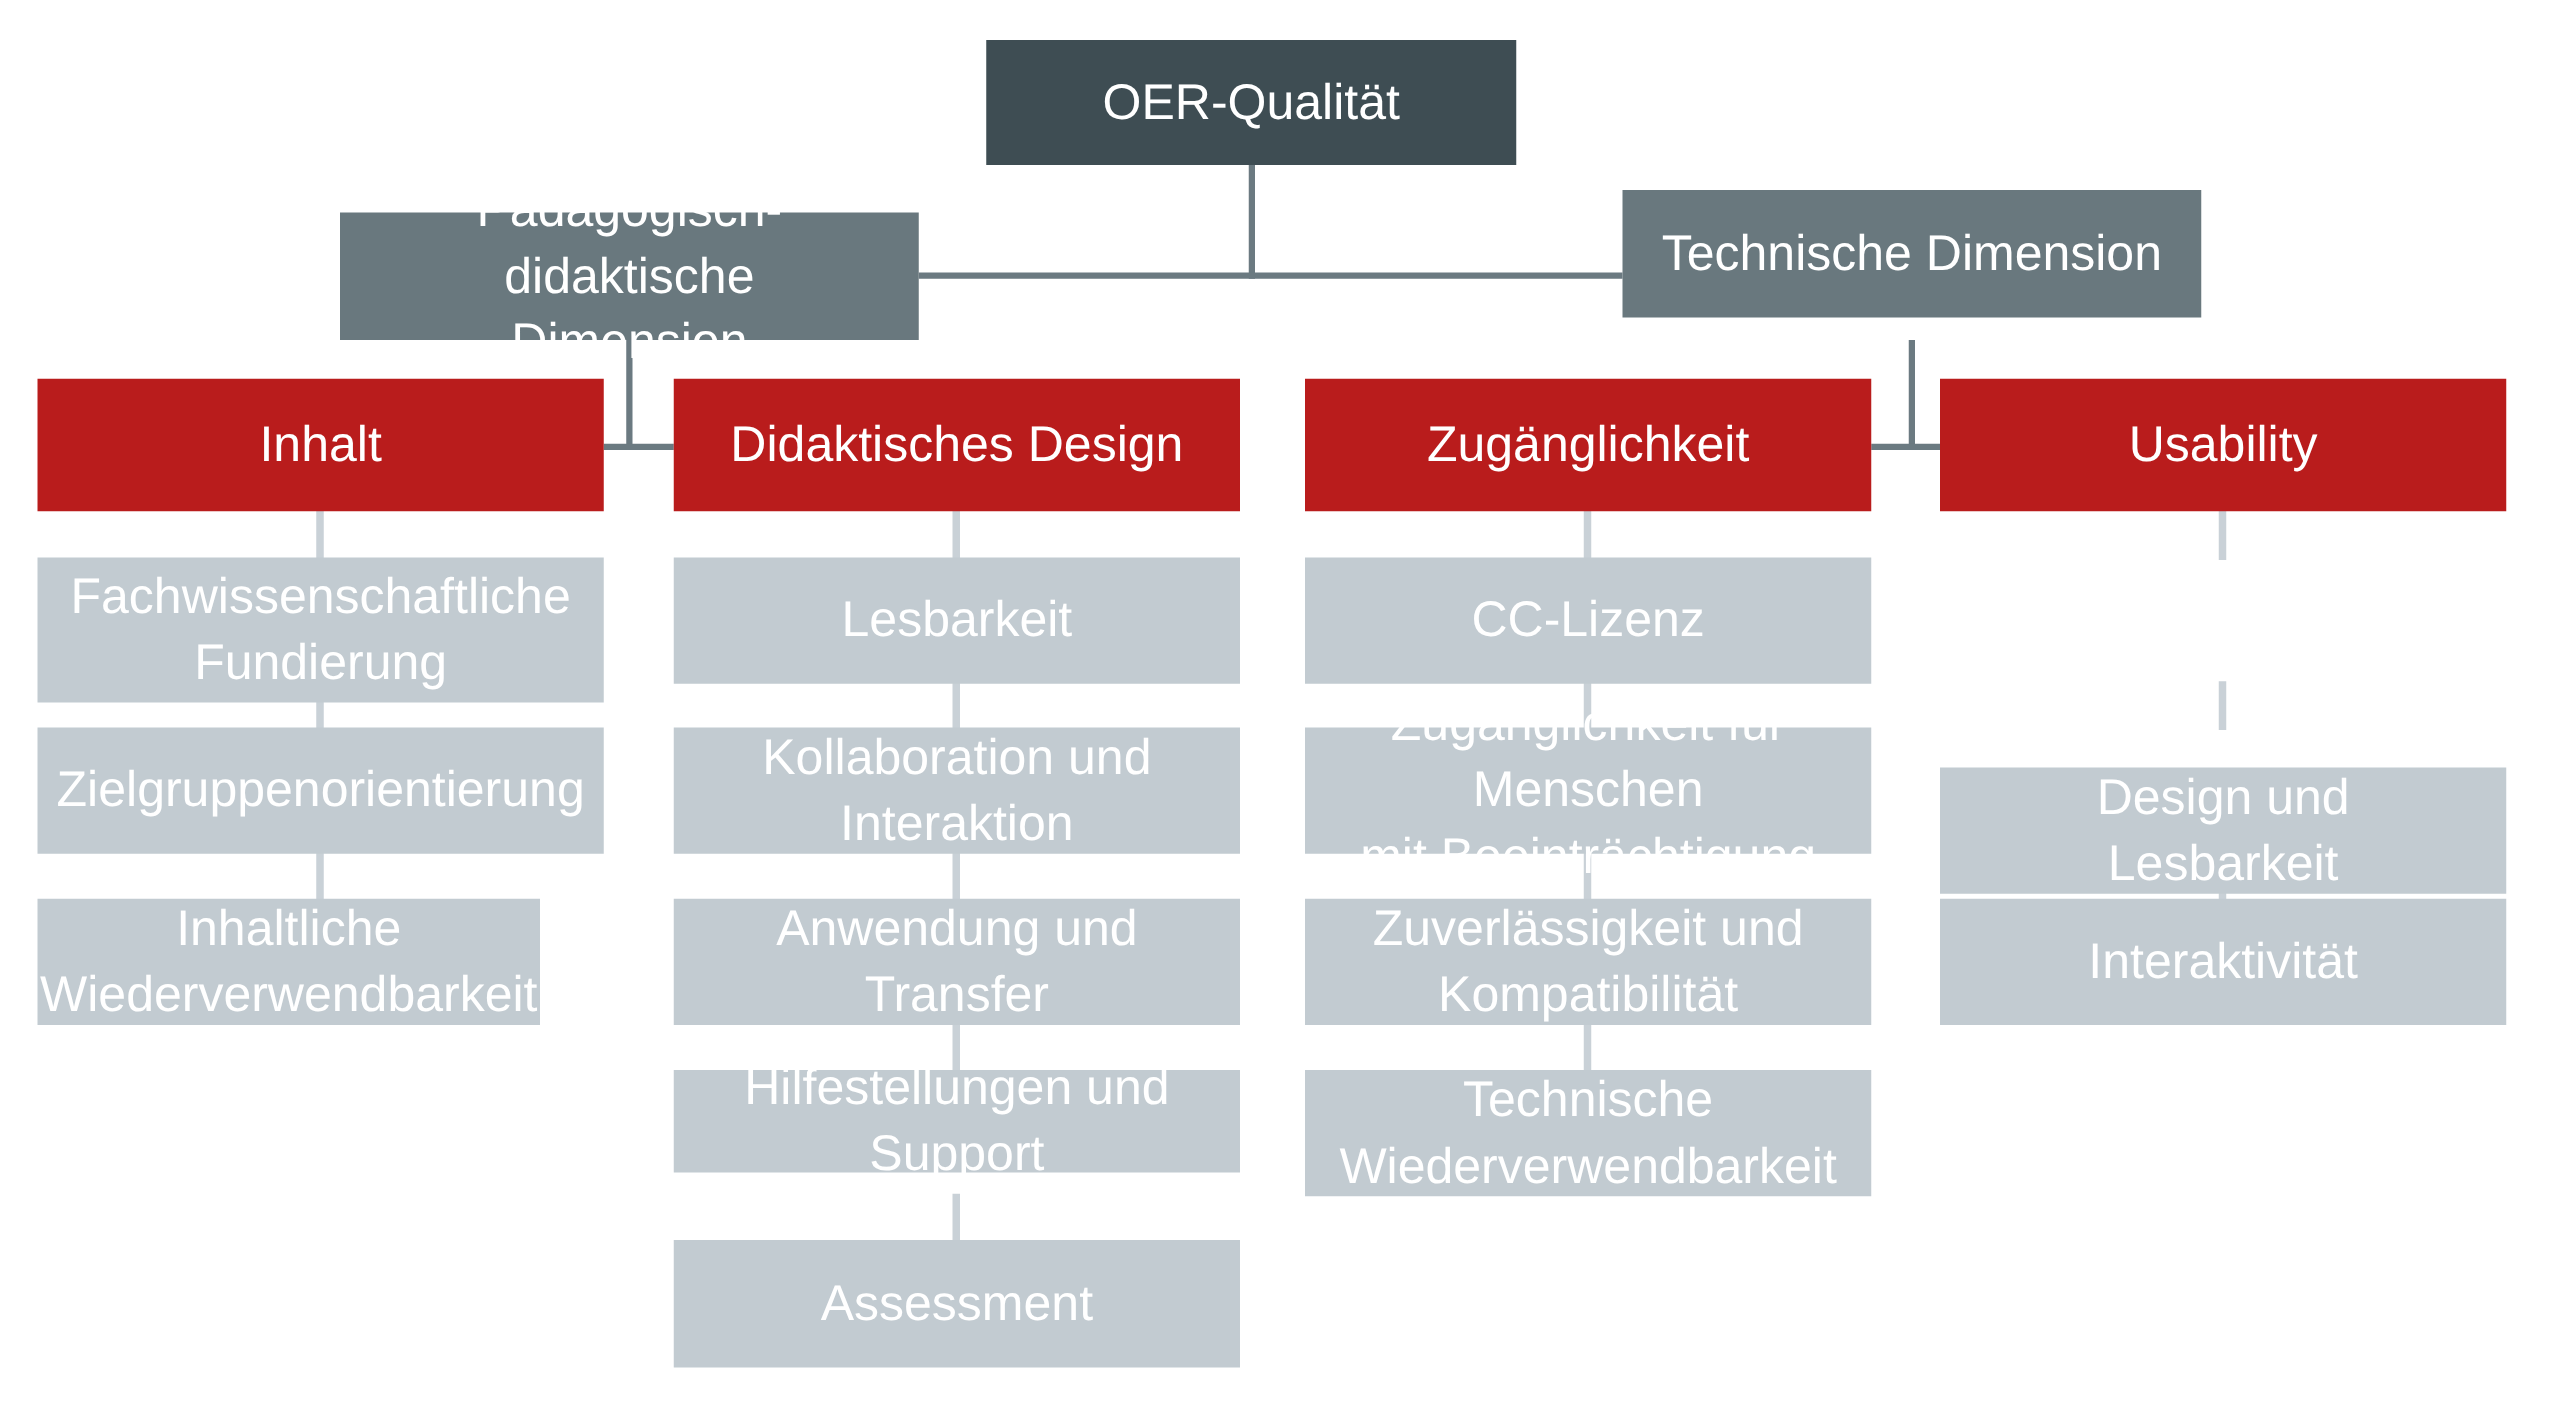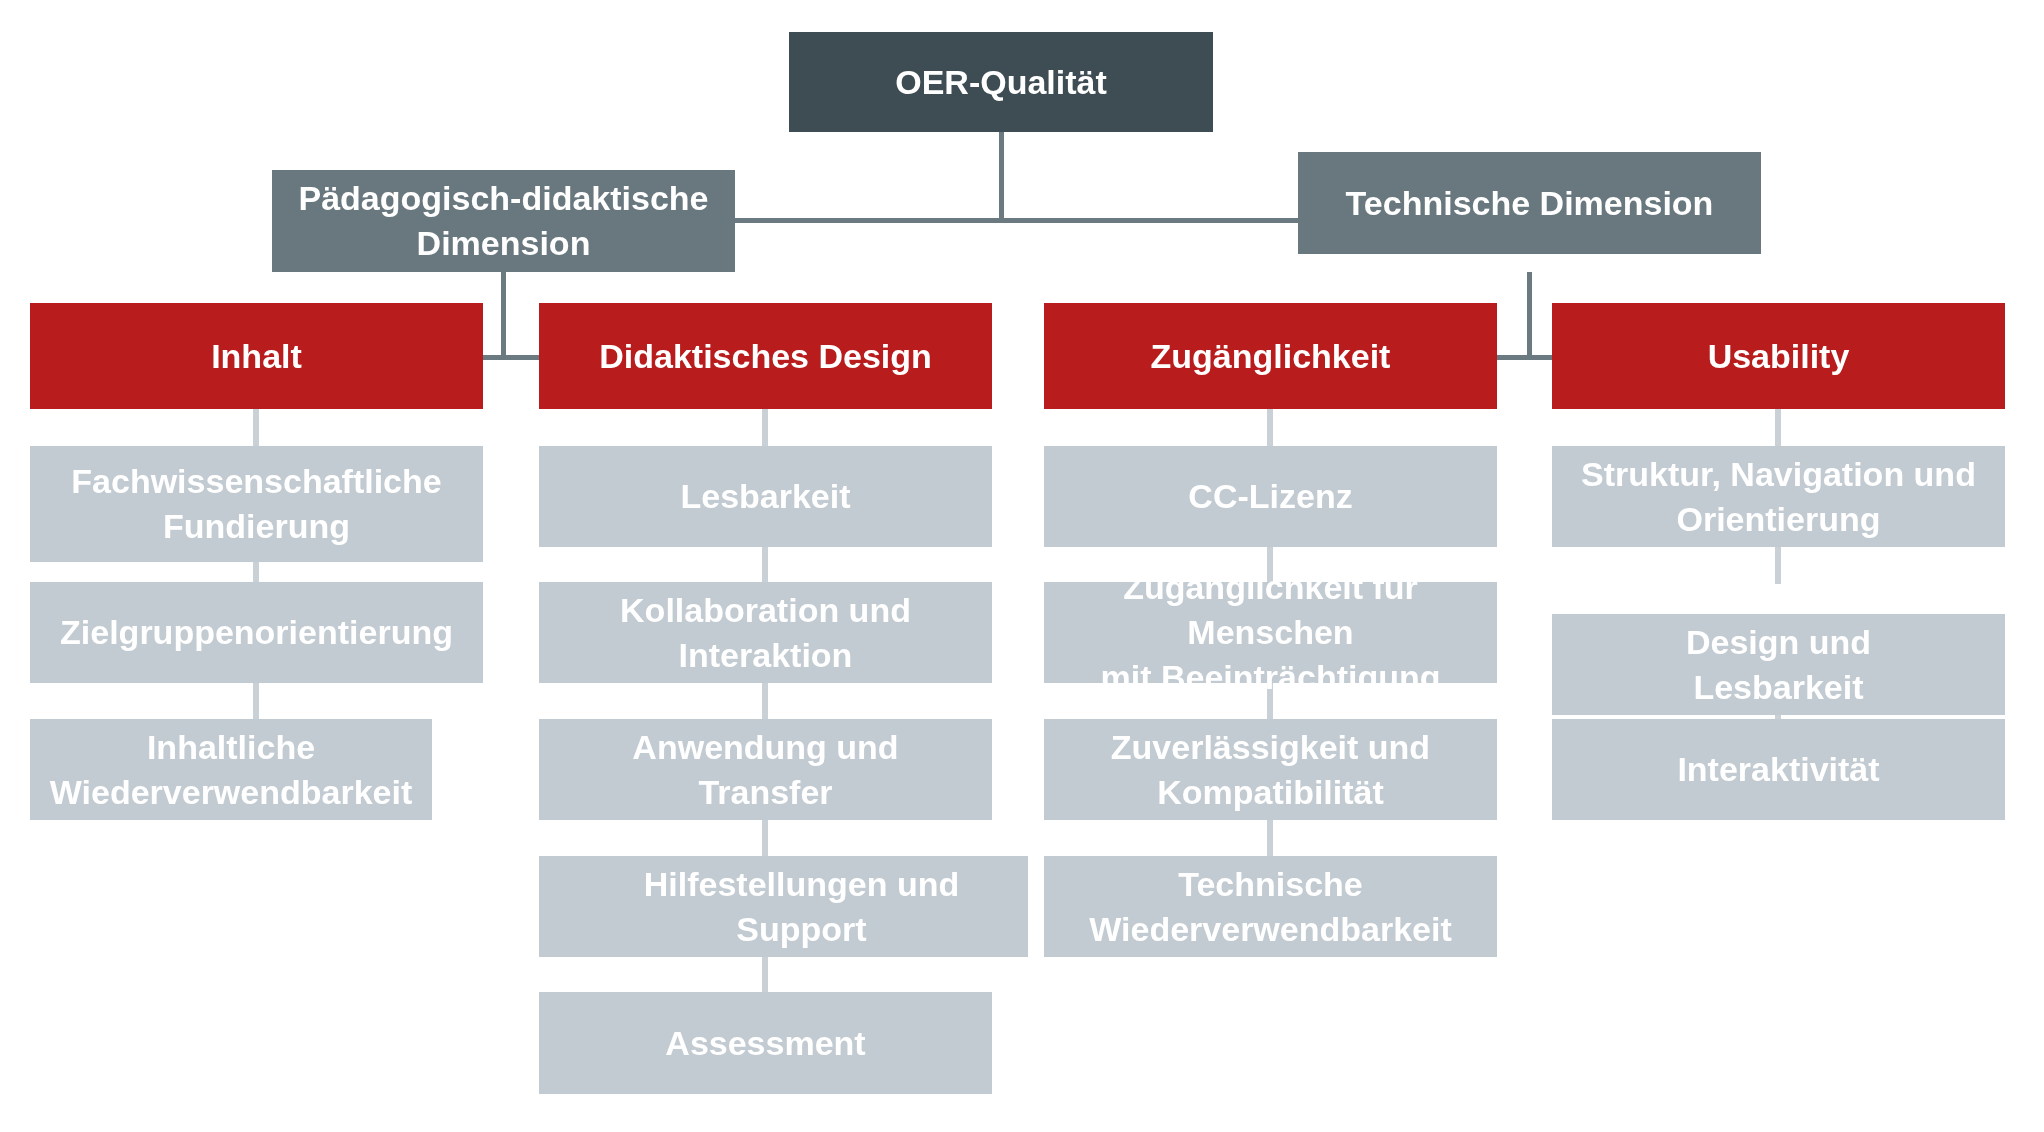--- a/index.html
+++ b/index.html
@@ -15,22 +15,22 @@
     font-family: "Liberation Sans", "DejaVu Sans", sans-serif;
     overflow: hidden;
   }
   .box {
     position: absolute;
     display: flex;
     align-items: center;
     justify-content: center;
     text-align: center;
     color: #ffffff;
-    font-weight: 700;
-    font-size: 34px;
+    font-weight: 400;
+    font-size: 40px;
     line-height: 1.32;
   }
   .box .lbl {
     white-space: pre-line;
     padding: 0 14px;
   }
   .root-box     { background: #3e4d53; }
   .dim-box      { background: #69787e; }
   .cat-box      { background: #b91c1c; }
   .item-box     { background: #c2cbd1; }
@@ -114,21 +114,21 @@
     <span class="lbl">Lesbarkeit</span>
   </div>
   <div class="box item-box" style="left:539px; top:582px; width:453px; height:101px;">
     <span class="lbl">Kollaboration und
 Interaktion</span>
   </div>
   <div class="box item-box" style="left:539px; top:719px; width:453px; height:101px;">
     <span class="lbl">Anwendung und
 Transfer</span>
   </div>
-  <div class="box item-box" style="left:539px; top:856px; width:453px; height:101px;padding-left:36px;">
+  <div class="box item-box" style="left:539px; top:856px; width:453px; height:82px;">
     <span class="lbl">Hilfestellungen und
 Support</span>
   </div>
   <div class="box item-box" style="left:539px; top:992px; width:453px; height:102px;">
     <span class="lbl">Assessment</span>
   </div>
 
   <div class="box item-box" style="left:1044px; top:446px; width:453px; height:101px;">
     <span class="lbl">CC-Lizenz</span>
   </div>
@@ -138,24 +138,20 @@
   </div>
   <div class="box item-box" style="left:1044px; top:719px; width:453px; height:101px;">
     <span class="lbl">Zuverlässigkeit und
 Kompatibilität</span>
   </div>
   <div class="box item-box" style="left:1044px; top:856px; width:453px; height:101px;">
     <span class="lbl">Technische
 Wiederverwendbarkeit</span>
   </div>
 
-  <div class="box item-box" style="left:1552px; top:446px; width:453px; height:101px;">
-    <span class="lbl">Struktur, Navigation und
-Orientierung</span>
-  </div>
   <div class="box item-box" style="left:1552px; top:582px; width:453px; height:101px;margin-top:32px;">
     <span class="lbl">Design und
 Lesbarkeit</span>
   </div>
   <div class="box item-box" style="left:1552px; top:719px; width:453px; height:101px;">
     <span class="lbl">Interaktivität</span>
   </div>
 
 </div>
 

